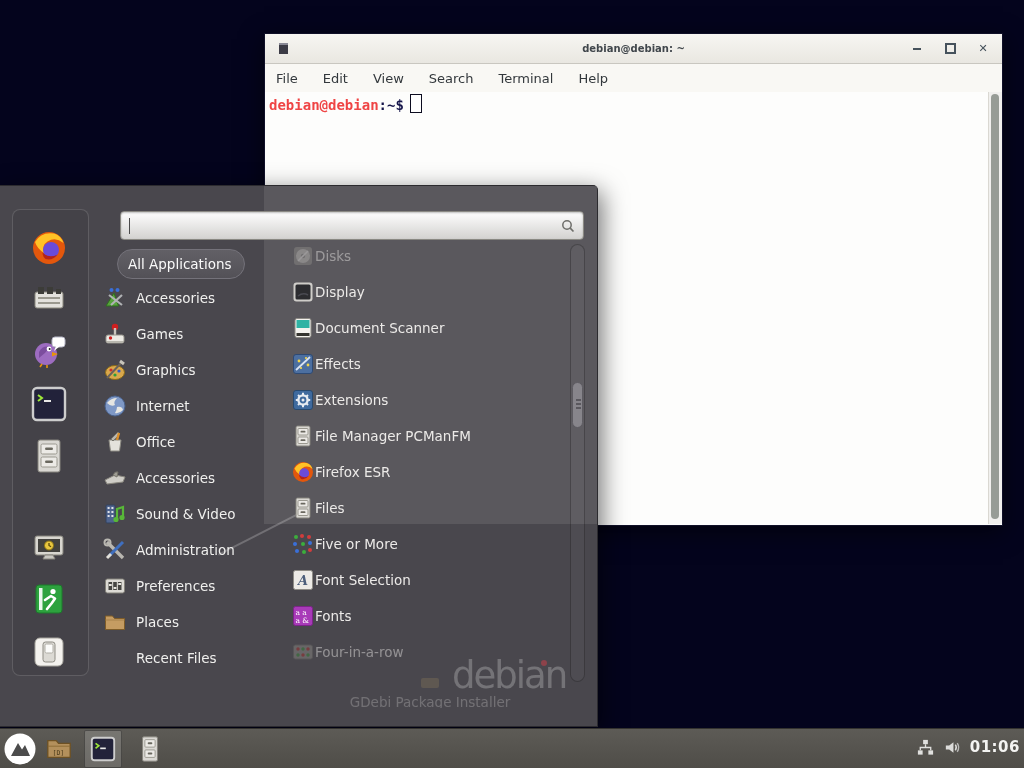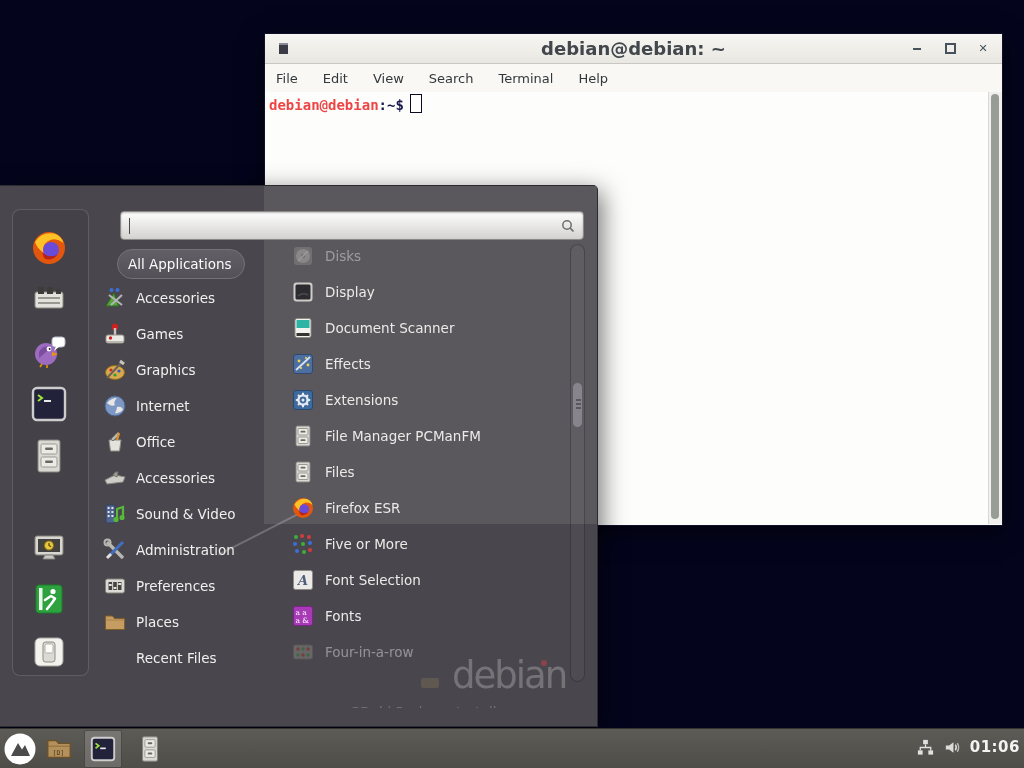--- a/index.html
+++ b/index.html
@@ -3,21 +3,21 @@
 <meta charset="utf-8">
 <style>
   html,body{margin:0;padding:0;background:#222;}
   #stage{position:relative;width:1024px;height:768px;overflow:hidden;
          background:#04041d;font-family:"DejaVu Sans","Liberation Sans",sans-serif;}
   
   #terminal{position:absolute;left:264px;top:33px;width:737px;height:491px;
             background:#fdfdfc;border:1px solid #101028;box-shadow:0 6px 22px rgba(0,0,0,.55);}
   #term-titlebar{position:relative;height:29px;background:linear-gradient(#f7f6f2,#e9e7e1);
             border-bottom:1px solid #c9c7c0;}
-  #term-titlebar .title{display:block;text-align:center;line-height:29px;font-size:18px;
+  #term-titlebar .title{display:block;text-align:center;line-height:29px;font-size:10px;
             font-weight:bold;color:#41474c;}
   .win-icon{position:absolute;left:14px;top:9px;width:9px;height:11px;background:#3c3c46;
             box-shadow:inset 0 2px 0 #8a8a96;}
   .tb-btn{position:absolute;top:0;width:26px;height:29px;display:flex;align-items:center;justify-content:center;}
   .tb-btn.min{right:72px}.tb-btn.max{right:39px}.tb-btn.close{right:6px}
   .glyph-min{width:8px;height:2px;background:#46525c;}
   .glyph-max{width:7px;height:7px;border:2px solid #46525c;}
   .glyph-close{font-size:11px;font-weight:bold;color:#46525c;line-height:1;}
   #term-menubar{display:flex;gap:25px;align-items:center;height:28px;padding-left:11px;
             background:#f9f8f4;font-size:13px;color:#33383c;}
@@ -66,21 +66,21 @@
   #all-apps-btn{position:absolute;left:117px;top:63px;width:128px;height:30px;
             border:1px solid #74727a;border-radius:15px;box-sizing:border-box;
             background:linear-gradient(#626066,#535157);color:#fafafa;font-size:13.5px;
             display:flex;align-items:center;padding-left:10px;}
   #cat-list{position:absolute;left:103px;top:94px;width:165px;}
   .cat-row{display:flex;align-items:center;height:36px;gap:9px;color:#f0f0ee;font-size:13.5px;}
   .cat-row svg{width:24px;height:24px;flex:none;}
   .cat-row.no-icon{padding-left:33px;}
   
   #app-list{position:absolute;left:283px;top:52px;width:286px;height:470px;overflow:hidden;}
-  .app-row{display:flex;align-items:center;height:36px;gap:10px;padding-left:8px;
+  .app-row{display:flex;align-items:center;height:36px;padding-left:8px;
             color:#eceae8;font-size:13.5px;}
   .app-row svg{width:24px;height:24px;flex:none;}
   .app-row.dim{opacity:.45;}
   .app-row.dimmer{opacity:.25;flex-direction:column;}
   
   #menu-sb{position:absolute;left:570px;top:58px;width:15px;height:438px;
             border:1px solid rgba(0,0,0,.25);border-radius:8px;box-sizing:border-box;
             background:rgba(255,255,255,.03);}
   #menu-sb-thumb{position:absolute;left:1px;top:137px;width:11px;height:46px;border-radius:6px;
             background:#87858b;border:1px solid #5e5c62;box-sizing:border-box;}
@@ -388,36 +388,36 @@
           <rect x="5" y="2" width="14" height="20" rx="1.5" fill="#dad8d3" stroke="#85837c"></rect>
           <rect x="7" y="4.5" width="10" height="6.5" rx="1" fill="#eceae6" stroke="#9a988f"></rect>
           <rect x="7" y="13" width="10" height="6.5" rx="1" fill="#eceae6" stroke="#9a988f"></rect>
           <rect x="9.5" y="6.8" width="5" height="1.8" rx=".9" fill="#6a685f"></rect>
           <rect x="9.5" y="15.3" width="5" height="1.8" rx=".9" fill="#6a685f"></rect>
         </svg>
           <span>File Manager PCManFM</span>
       </div>
       <div class="app-row">
         <svg viewBox="0 0 24 24">
+          <circle cx="12" cy="12" r="10" fill="#e3570c"></circle>
+          <path d="M3.5 8.5 Q7.5 1.8 15.5 3 Q20 4.2 21.5 9 Q16.5 4.8 11.5 8 Q7.8 10.5 9.2 15 Q5 12.5 3.5 8.5Z" fill="#ffc226"></path>
+          <circle cx="13.2" cy="13.2" r="5" fill="#6a4bd8"></circle>
+          <path d="M8 14.8 Q12 19 17.5 16 Q14.5 20.2 10 19 Q8.2 17.2 8 14.8Z" fill="#b5231a"></path>
+        </svg>
+          <span>Firefox ESR</span>
+      </div>
+      <div class="app-row">
+        <svg viewBox="0 0 24 24">
           <rect x="5" y="2" width="14" height="20" rx="1.5" fill="#dad8d3" stroke="#85837c"></rect>
           <rect x="7" y="4.5" width="10" height="6.5" rx="1" fill="#eceae6" stroke="#9a988f"></rect>
           <rect x="7" y="13" width="10" height="6.5" rx="1" fill="#eceae6" stroke="#9a988f"></rect>
           <rect x="9.5" y="6.8" width="5" height="1.8" rx=".9" fill="#6a685f"></rect>
           <rect x="9.5" y="15.3" width="5" height="1.8" rx=".9" fill="#6a685f"></rect>
         </svg>
           <span>Files</span>
-      </div>
-      <div class="app-row">
-        <svg viewBox="0 0 24 24">
-          <circle cx="12" cy="12" r="10" fill="#e3570c"></circle>
-          <path d="M3.5 8.5 Q7.5 1.8 15.5 3 Q20 4.2 21.5 9 Q16.5 4.8 11.5 8 Q7.8 10.5 9.2 15 Q5 12.5 3.5 8.5Z" fill="#ffc226"></path>
-          <circle cx="13.2" cy="13.2" r="5" fill="#6a4bd8"></circle>
-          <path d="M8 14.8 Q12 19 17.5 16 Q14.5 20.2 10 19 Q8.2 17.2 8 14.8Z" fill="#b5231a"></path>
-        </svg>
-          <span>Firefox ESR</span>
       </div>
       <div class="app-row">
         <svg viewBox="0 0 24 24">
           <circle cx="5" cy="5" r="2" fill="#3cae3c"></circle>
             <circle cx="11" cy="4" r="2" fill="#d23c3c"></circle>
           <circle cx="18" cy="5" r="2" fill="#d23c3c"></circle>
             <circle cx="4" cy="12" r="2" fill="#3a6fd8"></circle>
           <circle cx="12" cy="12" r="2" fill="#3cae3c"></circle>
             <circle cx="19" cy="11" r="2" fill="#3a6fd8"></circle>
           <circle cx="6" cy="19" r="2" fill="#3a6fd8"></circle>

